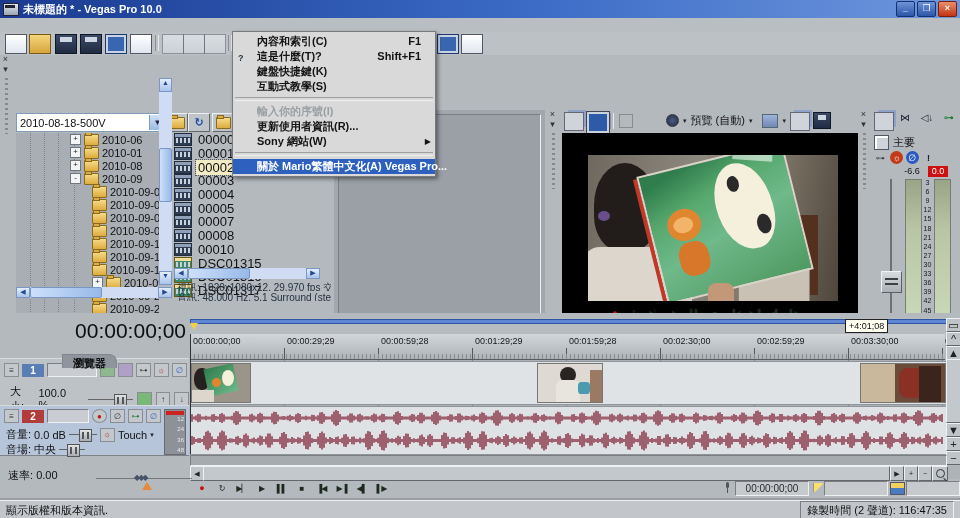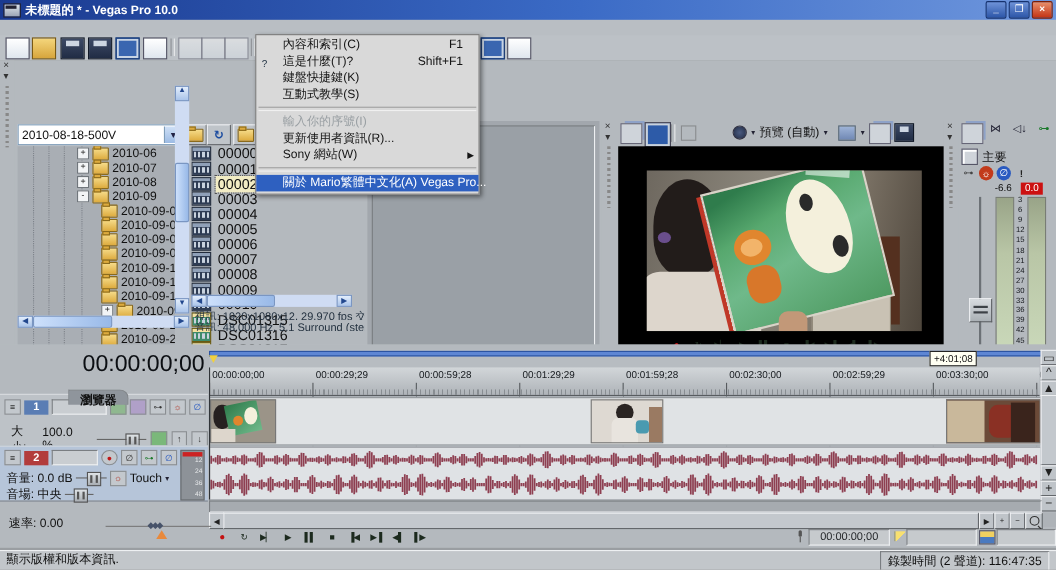--- a/index.html
+++ b/index.html
@@ -189,27 +189,27 @@
   #ratezone{position:absolute;left:8px;top:155px;width:180px;height:30px;font-size:11px;}
   #rateslider{position:absolute;left:88px;top:10px;width:96px;height:1px;background:#777;}
   .diam{position:absolute;top:-5px;font-size:8px;color:#47536a;letter-spacing:-2px;}
   .warntri{position:absolute;left:46px;top:4px;width:0;height:0;border-left:5px solid transparent;
      border-right:5px solid transparent;border-bottom:8px solid #e8893c;}
   .timefield{position:absolute;top:168px;height:13px;background:#c6cacd;border:1px solid;
      border-color:#7a7e82 #eef0f2 #eef0f2 #7a7e82;font-size:10px;color:#26292c;
      display:flex;align-items:center;justify-content:center;}
   
   #statusbar{position:absolute;left:0;top:500px;width:960px;height:18px;background:#c2c6ca;
-     border-top:1px solid #eef0f2;box-shadow:0 -2px 0 #9a9ea2;display:flex;align-items:flex-start;}
+     border-top:1px solid #eef0f2;box-shadow:0 -2px 0 #9a9ea2;display:flex;align-items:center;}
   #statusright{margin-left:auto;margin-right:6px;padding:1px 6px;border:1px solid;
      border-color:#7a7e82 #eef0f2 #eef0f2 #7a7e82;}
   
   #helpmenu{position:absolute;left:232px;top:31px;width:202px;background:#d9d9d9;
      border:1px solid #7a7a7a;box-shadow:2px 2px 4px rgba(0,0,0,.45);z-index:50;padding:2px 0;}
-  .hitem{height:15px;line-height:15px;padding-left:24px;position:relative;font-size:11px;color:#141414;white-space:nowrap;}
+  .hitem{height:15px;line-height:15px;padding-left:24px;position:relative;font-size:11px;color:#141414;white-space:nowrap;font-weight:bold;}
   .hitem .sc{position:absolute;right:14px;}
   .hitem .sub{position:absolute;right:4px;font-size:8px;}
   .hitem.disabled{color:#9aa0a4;}
   .hitem.hl{background:#2e60c0;color:#fff;}
   .hsep{height:2px;margin:3px 2px;border-top:1px solid #a0a0a0;border-bottom:1px solid #f0f0f0;}
   .hicon{position:absolute;left:5px;top:2px;width:12px;height:11px;font-size:9px;color:#234;}
 </style>
 </head>
 <body>
 
@@ -268,21 +268,21 @@
       <div class="guide" style="left:58px"></div>
       <div id="treerows">
           <div class="trow" style="padding-left: 54px;">
             <span class="expander">+</span>
             <span class="tfolder"></span>
             <span class="tlabel">2010-06</span>
           </div>
           <div class="trow" style="padding-left: 54px;">
             <span class="expander">+</span>
             <span class="tfolder"></span>
-            <span class="tlabel">2010-07</span>
+            <span class="tlabel">2010-01</span>
           </div>
           <div class="trow" style="padding-left: 54px;">
             <span class="expander">+</span>
             <span class="tfolder"></span>
             <span class="tlabel">2010-08</span>
           </div>
           <div class="trow" style="padding-left: 54px;">
             <span class="expander">-</span>
             <span class="tfolder"></span>
             <span class="tlabel">2010-09</span>
@@ -371,33 +371,25 @@
         <div class="frow">
           <span class="ficon"></span>
           <span class="flabel">00004</span>
         </div>
         <div class="frow">
           <span class="ficon"></span>
           <span class="flabel">00005</span>
         </div>
         <div class="frow">
           <span class="ficon"></span>
-          <span class="flabel">00006</span>
-        </div>
-        <div class="frow">
-          <span class="ficon"></span>
           <span class="flabel">00007</span>
         </div>
         <div class="frow">
           <span class="ficon"></span>
           <span class="flabel">00008</span>
-        </div>
-        <div class="frow">
-          <span class="ficon"></span>
-          <span class="flabel">00009</span>
         </div>
         <div class="frow">
           <span class="ficon"></span>
           <span class="flabel">00010</span>
         </div>
         <div class="frow">
           <span class="ficon img"></span>
           <span class="flabel">DSC01315</span>
         </div>
         <div class="frow">

